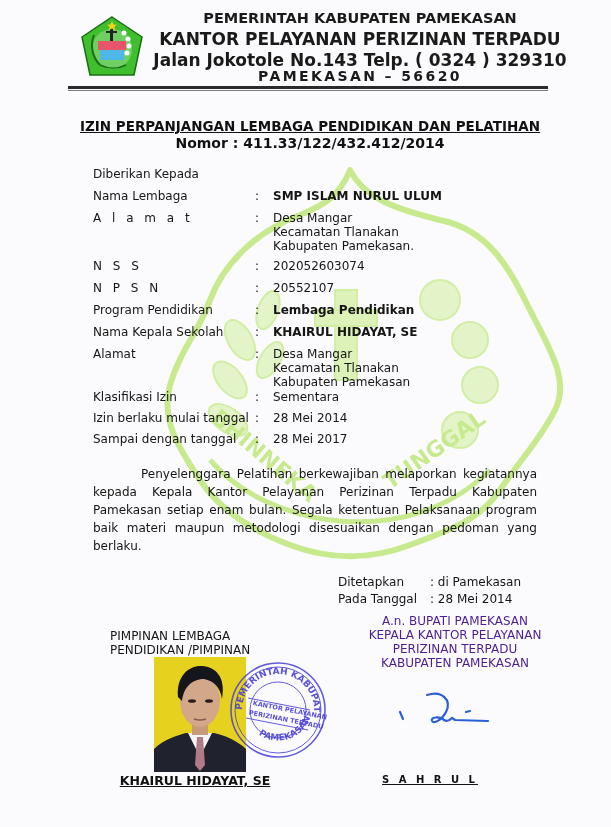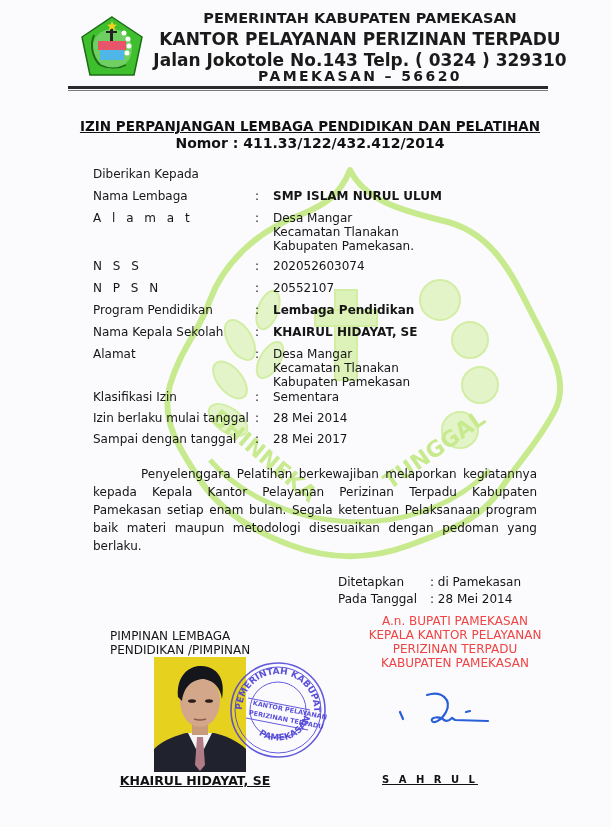--- a/index.html
+++ b/index.html
@@ -34,21 +34,21 @@
   .val { left: 273px; line-height: 14.5px; }
   .bold { font-weight: bold; }
   .spaced { letter-spacing: 3.5px; }
 
   
   #para { left: 93px; top: 465px; width: 444px; font-size: 12px; line-height: 18px; text-align: justify; z-index: 1; color: #151515; }
   #para span.indent { display: inline-block; width: 48px; }
 
   
   .rb { font-size: 12px; z-index: 1; white-space: nowrap; color: #151515; }
-  .rc { left: 340px; width: 230px; text-align: center; font-size: 12px; z-index: 1; white-space: nowrap; color: #ef4444; }
+  .rc { left: 340px; width: 230px; text-align: center; font-size: 12px; z-index: 1; white-space: nowrap; color: #4c1d95; }
 
   
   .lc { left: 110px; width: 170px; font-size: 12px; z-index: 1; white-space: nowrap; color: #151515; }
   #photo { left: 154px; top: 657px; width: 92px; height: 115px; background: #e6d21e; overflow: hidden; z-index: 1; }
   #stamp { left: 228px; top: 660px; width: 100px; height: 100px; z-index: 2; }
   #name-left { left: 110px; width: 170px; top: 773px; text-align: center; font-weight: bold; font-size: 12.5px; text-decoration: underline; z-index: 3; white-space: nowrap; }
   #signature { left: 392px; top: 690px; width: 100px; height: 40px; z-index: 1; }
   #name-right { left: 382px; top: 774px; font-weight: bold; font-size: 10px; text-decoration: underline; letter-spacing: 3px; z-index: 1; white-space: nowrap; }
 </style>
 </head>

